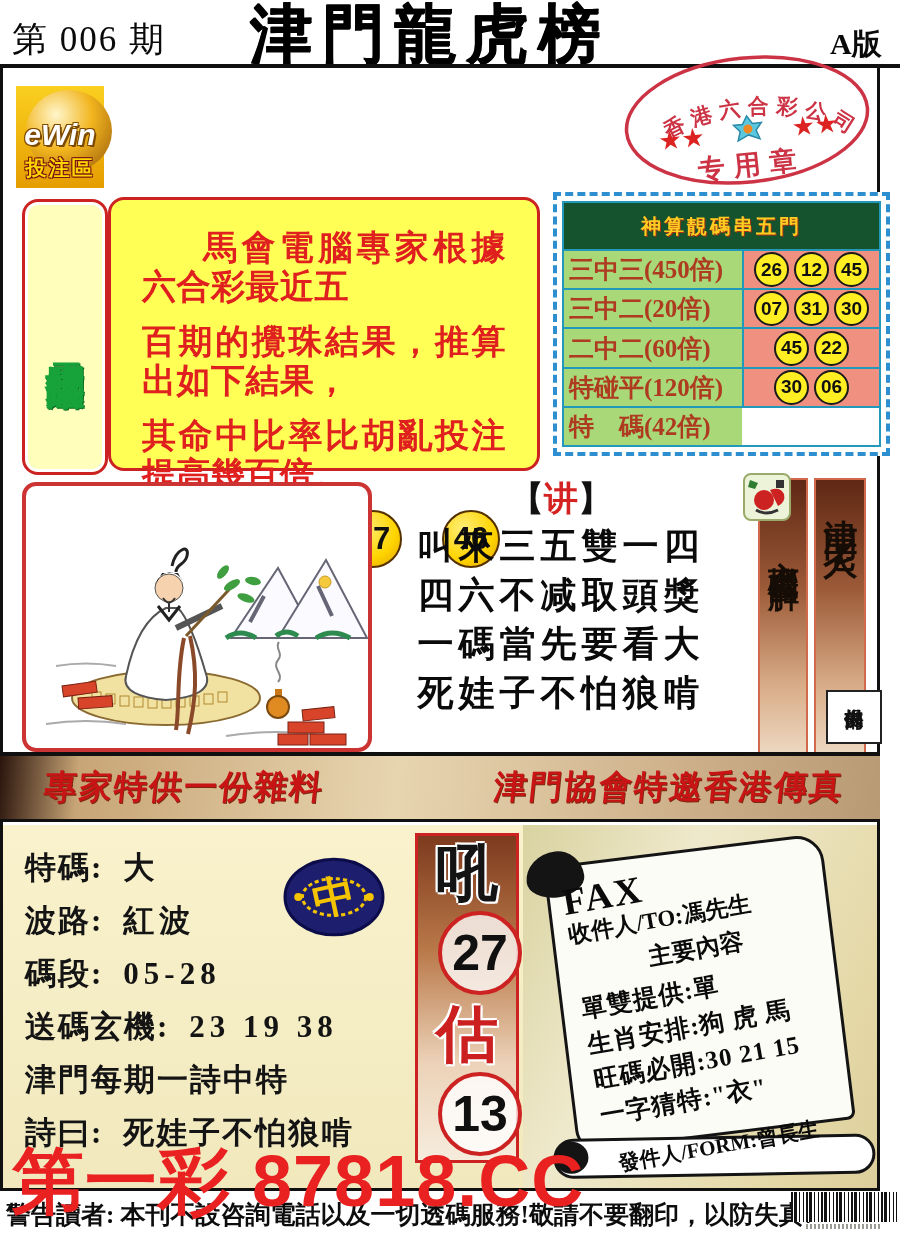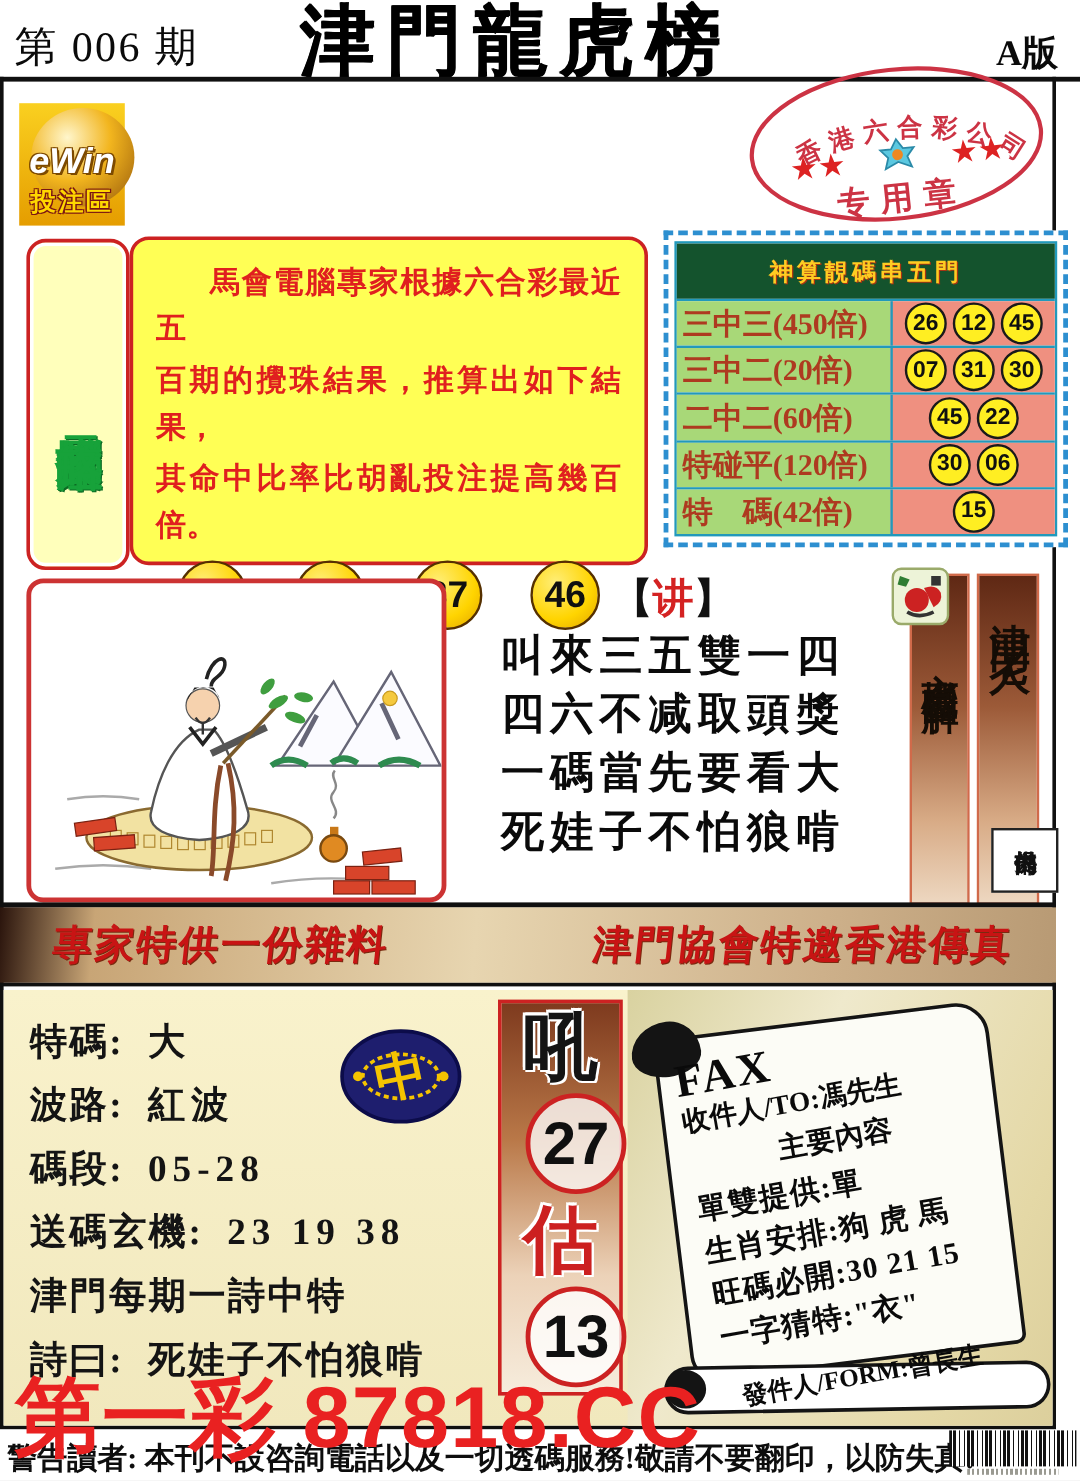--- a/index.html
+++ b/index.html
@@ -32,21 +32,21 @@
   
   .stamp{left:618px;top:52px;width:258px;height:136px;transform:rotate(-6deg);}
 
   
   .side-box{left:22px;top:199px;width:80px;height:270px;background:#ffffbb;border:3px solid #cc2222;
             border-radius:16px;box-shadow:inset 0 0 0 3px #fff;display:flex;align-items:center;justify-content:center;}
   .side-box span{writing-mode:vertical-rl;text-orientation:upright;font-size:39px;font-weight:900;
                  color:#17a23a;letter-spacing:2px;text-shadow:1px 1px 0 #0c6b24;}
   .main-box{left:108px;top:197px;width:432px;height:274px;background:#ffff55;border:3px solid #cc2222;
             border-radius:16px;box-sizing:border-box;padding:12px 15px 6px;}
-  .main-box p{margin:4px;color:#e01f1f;font-size:25px;font-weight:800;line-height:39px;
+  .main-box p{margin:16px;color:#e01f1f;font-size:34px;font-weight:800;line-height:39px;
               letter-spacing:0.5px;text-align:justify;}
   .main-box p.ind{text-indent:1.8em;}
   .numrow1{display:flex;align-items:center;justify-content:space-between;margin-top:8px;}
   .numrow1 .lbl{color:#e01f1f;font-size:26px;font-weight:900;}
   .numrow2{display:flex;justify-content:center;gap:40px;margin-top:9px;}
   .ball-lg{width:54px;height:54px;border-radius:50%;border:2px solid #553000;
            background:radial-gradient(circle at 35% 30%,#ffee77,#ffd400 60%,#e2a400);
            color:#101010;font:800 31px "Liberation Sans",sans-serif;
            display:flex;align-items:center;justify-content:center;}
 
@@ -221,23 +221,20 @@
       </div>
       <div class="ct-row">
         <div class="ct-label">特碰平(120倍)</div>
         <div class="ct-vals">
           <span class="ball-sm">30</span>
           <span class="ball-sm">06</span>
         </div>
       </div>
       <div class="ct-row">
         <div class="ct-label">特　碼(42倍)</div>
-        <div class="ct-vals">
-          <span class="ball-sm">15</span>
-        </div>
       </div>
     </div>
   </div>
 
   <div class="abs pic-box">
     <svg viewBox="0 0 342 262" width="342" height="262">
       <path d="M20,238 q40,-6 80,0 M200,250 q50,-8 100,0 M30,180 q30,-5 60,0" stroke="#aaa" fill="none" stroke-width="2"></path>
       <path d="M205,152 L252,82 L290,152 Z" fill="#fbfbff" stroke="#667" stroke-width="2"></path>
       <path d="M252,152 L300,74 L341,152 Z" fill="#fbfbff" stroke="#667" stroke-width="2"></path>
       <path d="M238,110 l-14,26 M292,100 l14,30" stroke="#667" stroke-width="4"></path>

